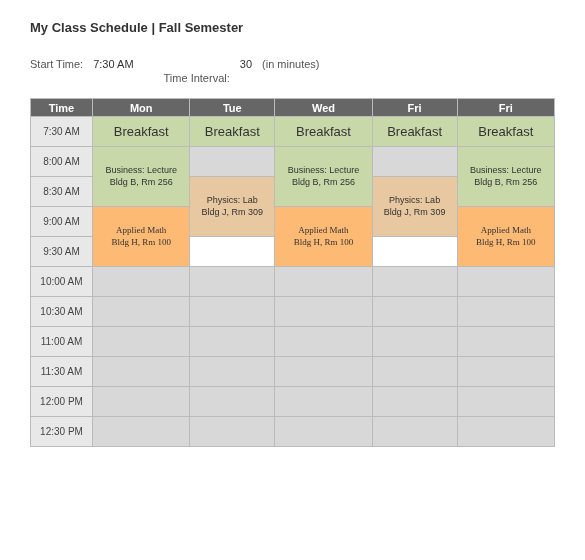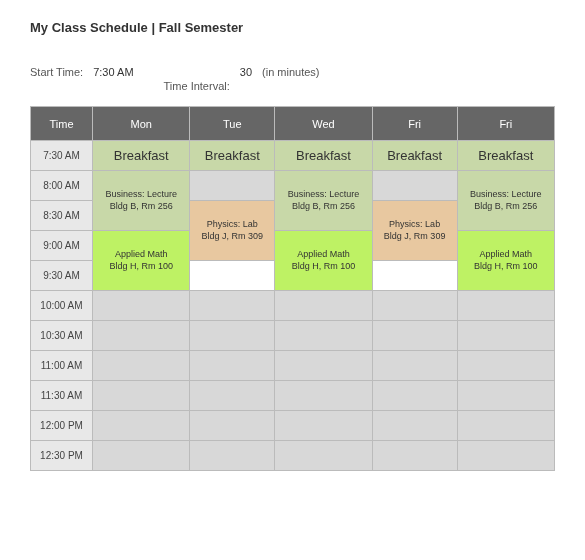--- a/index.html
+++ b/index.html
@@ -8,21 +8,21 @@
       font-family: Arial, sans-serif;
       font-size: 11px;
       color: #333;
       width: 585px;
       min-height: 560px;
       padding: 20px 30px;
     }
     .page-title {
       font-size: 13px;
       font-weight: bold;
-      margin-bottom: 16px;
+      margin-bottom: 8px;
     }
     .meta-row {
       display: flex;
       align-items: center;
       gap: 10px;
       margin-bottom: 14px;
       font-size: 11px;
     }
     .meta-label { color: #555; text-align: right; }
     .meta-value { font-weight: normal; }
@@ -33,22 +33,22 @@
     }
     .schedule-table th, .schedule-table td {
       border: 1px solid #bbb;
       text-align: center;
       vertical-align: middle;
       padding: 2px 3px;
     }
     .schedule-table th {
       background: #666;
       color: #fff;
-      font-weight: normal;
-      height: 34px;
+      font-weight: bold;
+      height: 18px;
       font-size: 11px;
     }
     .time-col {
       background: #e8e8e8;
       color: #444;
       font-size: 10px;
       width: 62px;
       height: 30px;
       font-weight: normal;
     }
@@ -68,24 +68,25 @@
       font-size: 9px;
       line-height: 1.3;
     }
     .physics-cell {
       background: #e8c8a0;
       color: #333;
       font-size: 9px;
       line-height: 1.3;
     }
     .math-cell {
-      background: #bef264;
+      background: #fdba74;
       color: #333;
       font-size: 9px;
       line-height: 1.3;
+      font-family: Liberation Serif, serif;
     }
     .schedule-table td.empty-cell { background: #d8d8d8; }
     .col-time { width: 62px; }
     .col-day { width: calc((100% - 62px) / 5); }
   </style>
 </head>
 <body>
 
 <div class="page-title">My Class Schedule | Fall Semester</div>
 

